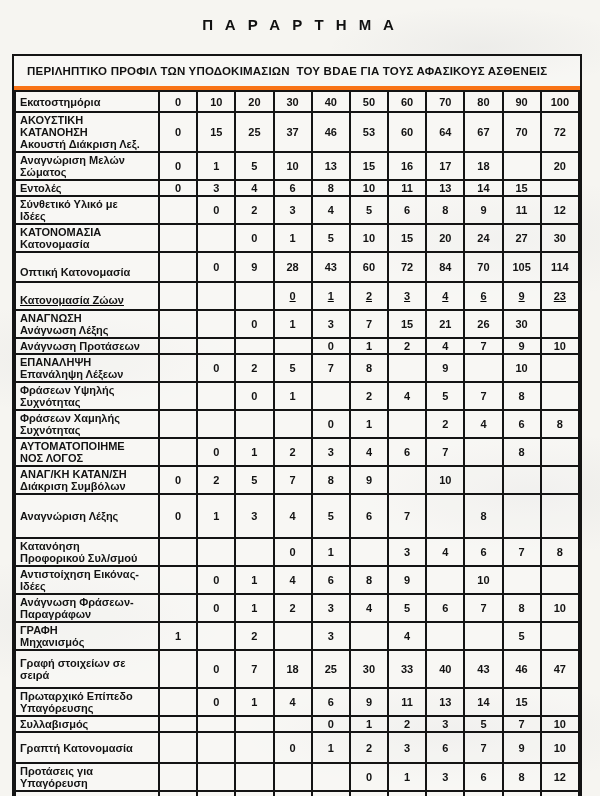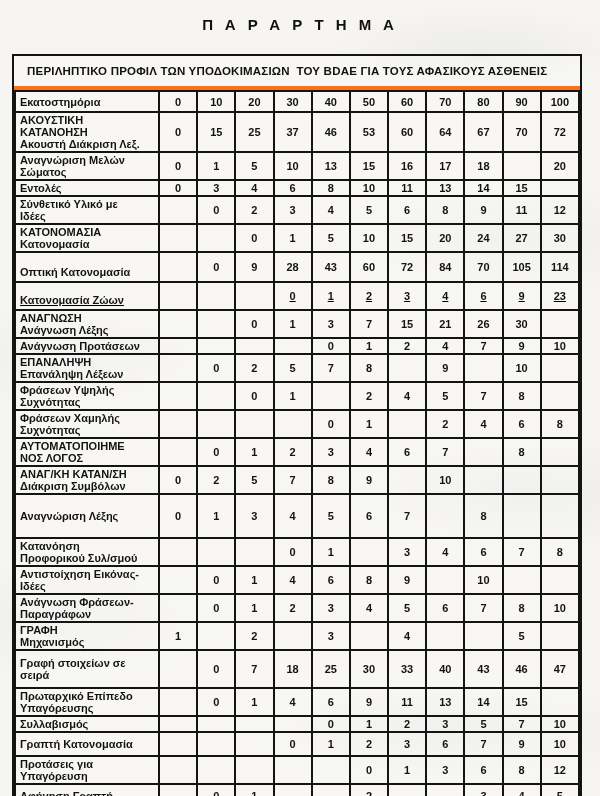--- a/index.html
+++ b/index.html
@@ -466,21 +466,21 @@
           <td class="value-cell"></td>
           <td class="value-cell"></td>
           <td class="value-cell">0</td>
           <td class="value-cell">1</td>
           <td class="value-cell">2</td>
           <td class="value-cell">3</td>
           <td class="value-cell">5</td>
           <td class="value-cell">7</td>
           <td class="value-cell">10</td>
         </tr>
-        <tr style="height: 24px; margin-left: 24px;">
+        <tr style="height: 31px; margin-left: 24px;">
           <td class="label-cell">
             <div>Γραπτή Κατονομασία</div>
           </td>
           <td class="value-cell"></td>
           <td class="value-cell"></td>
           <td class="value-cell"></td>
           <td class="value-cell">0</td>
           <td class="value-cell">1</td>
           <td class="value-cell">2</td>
           <td class="value-cell">3</td>

